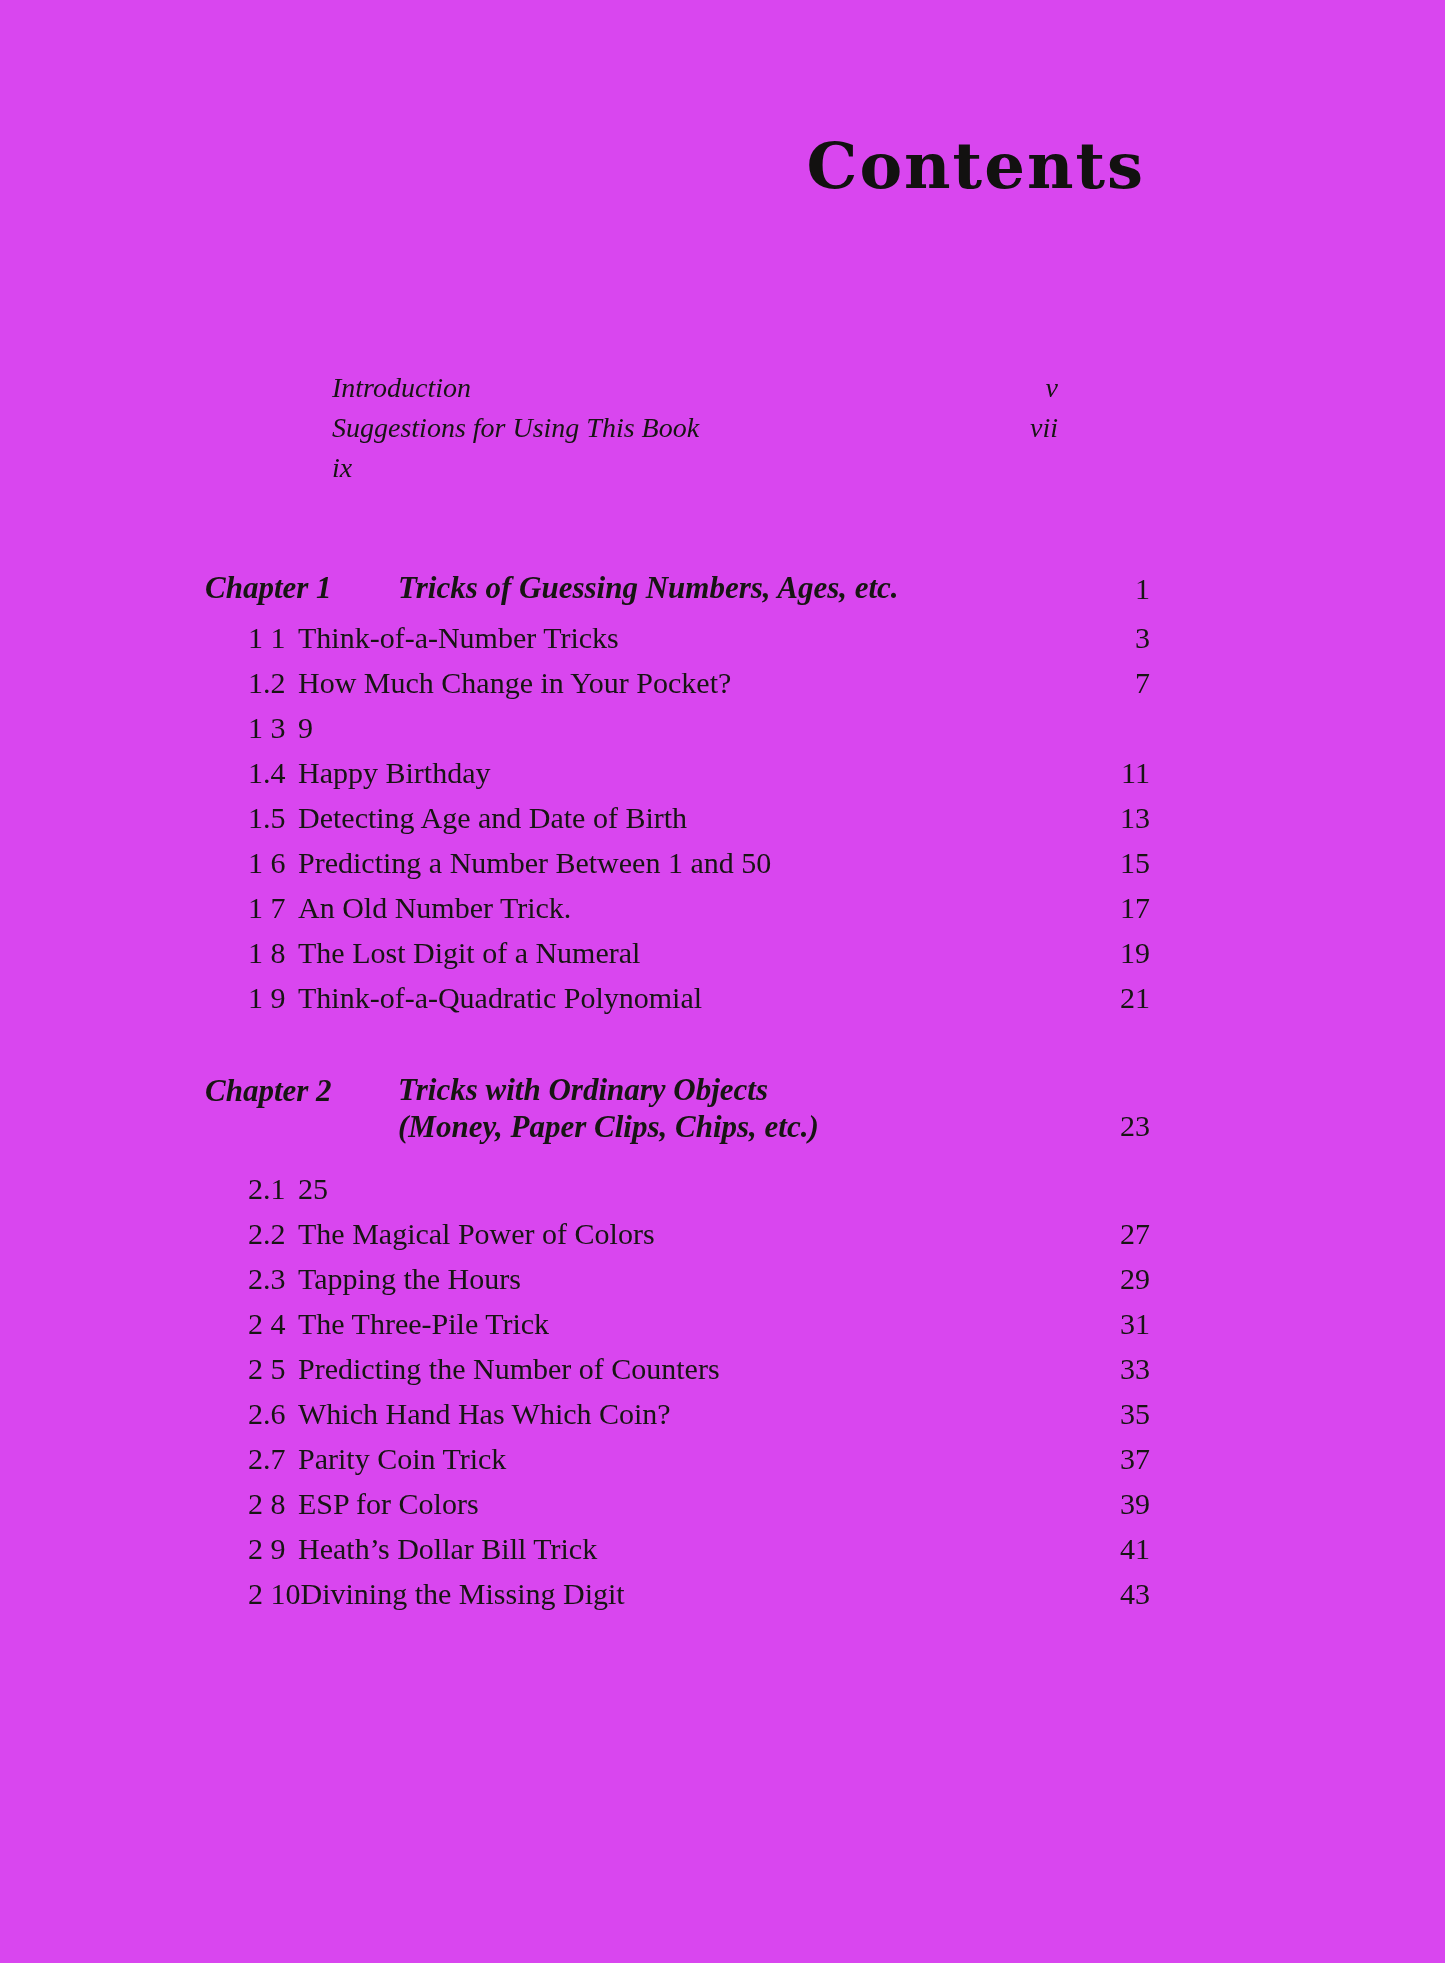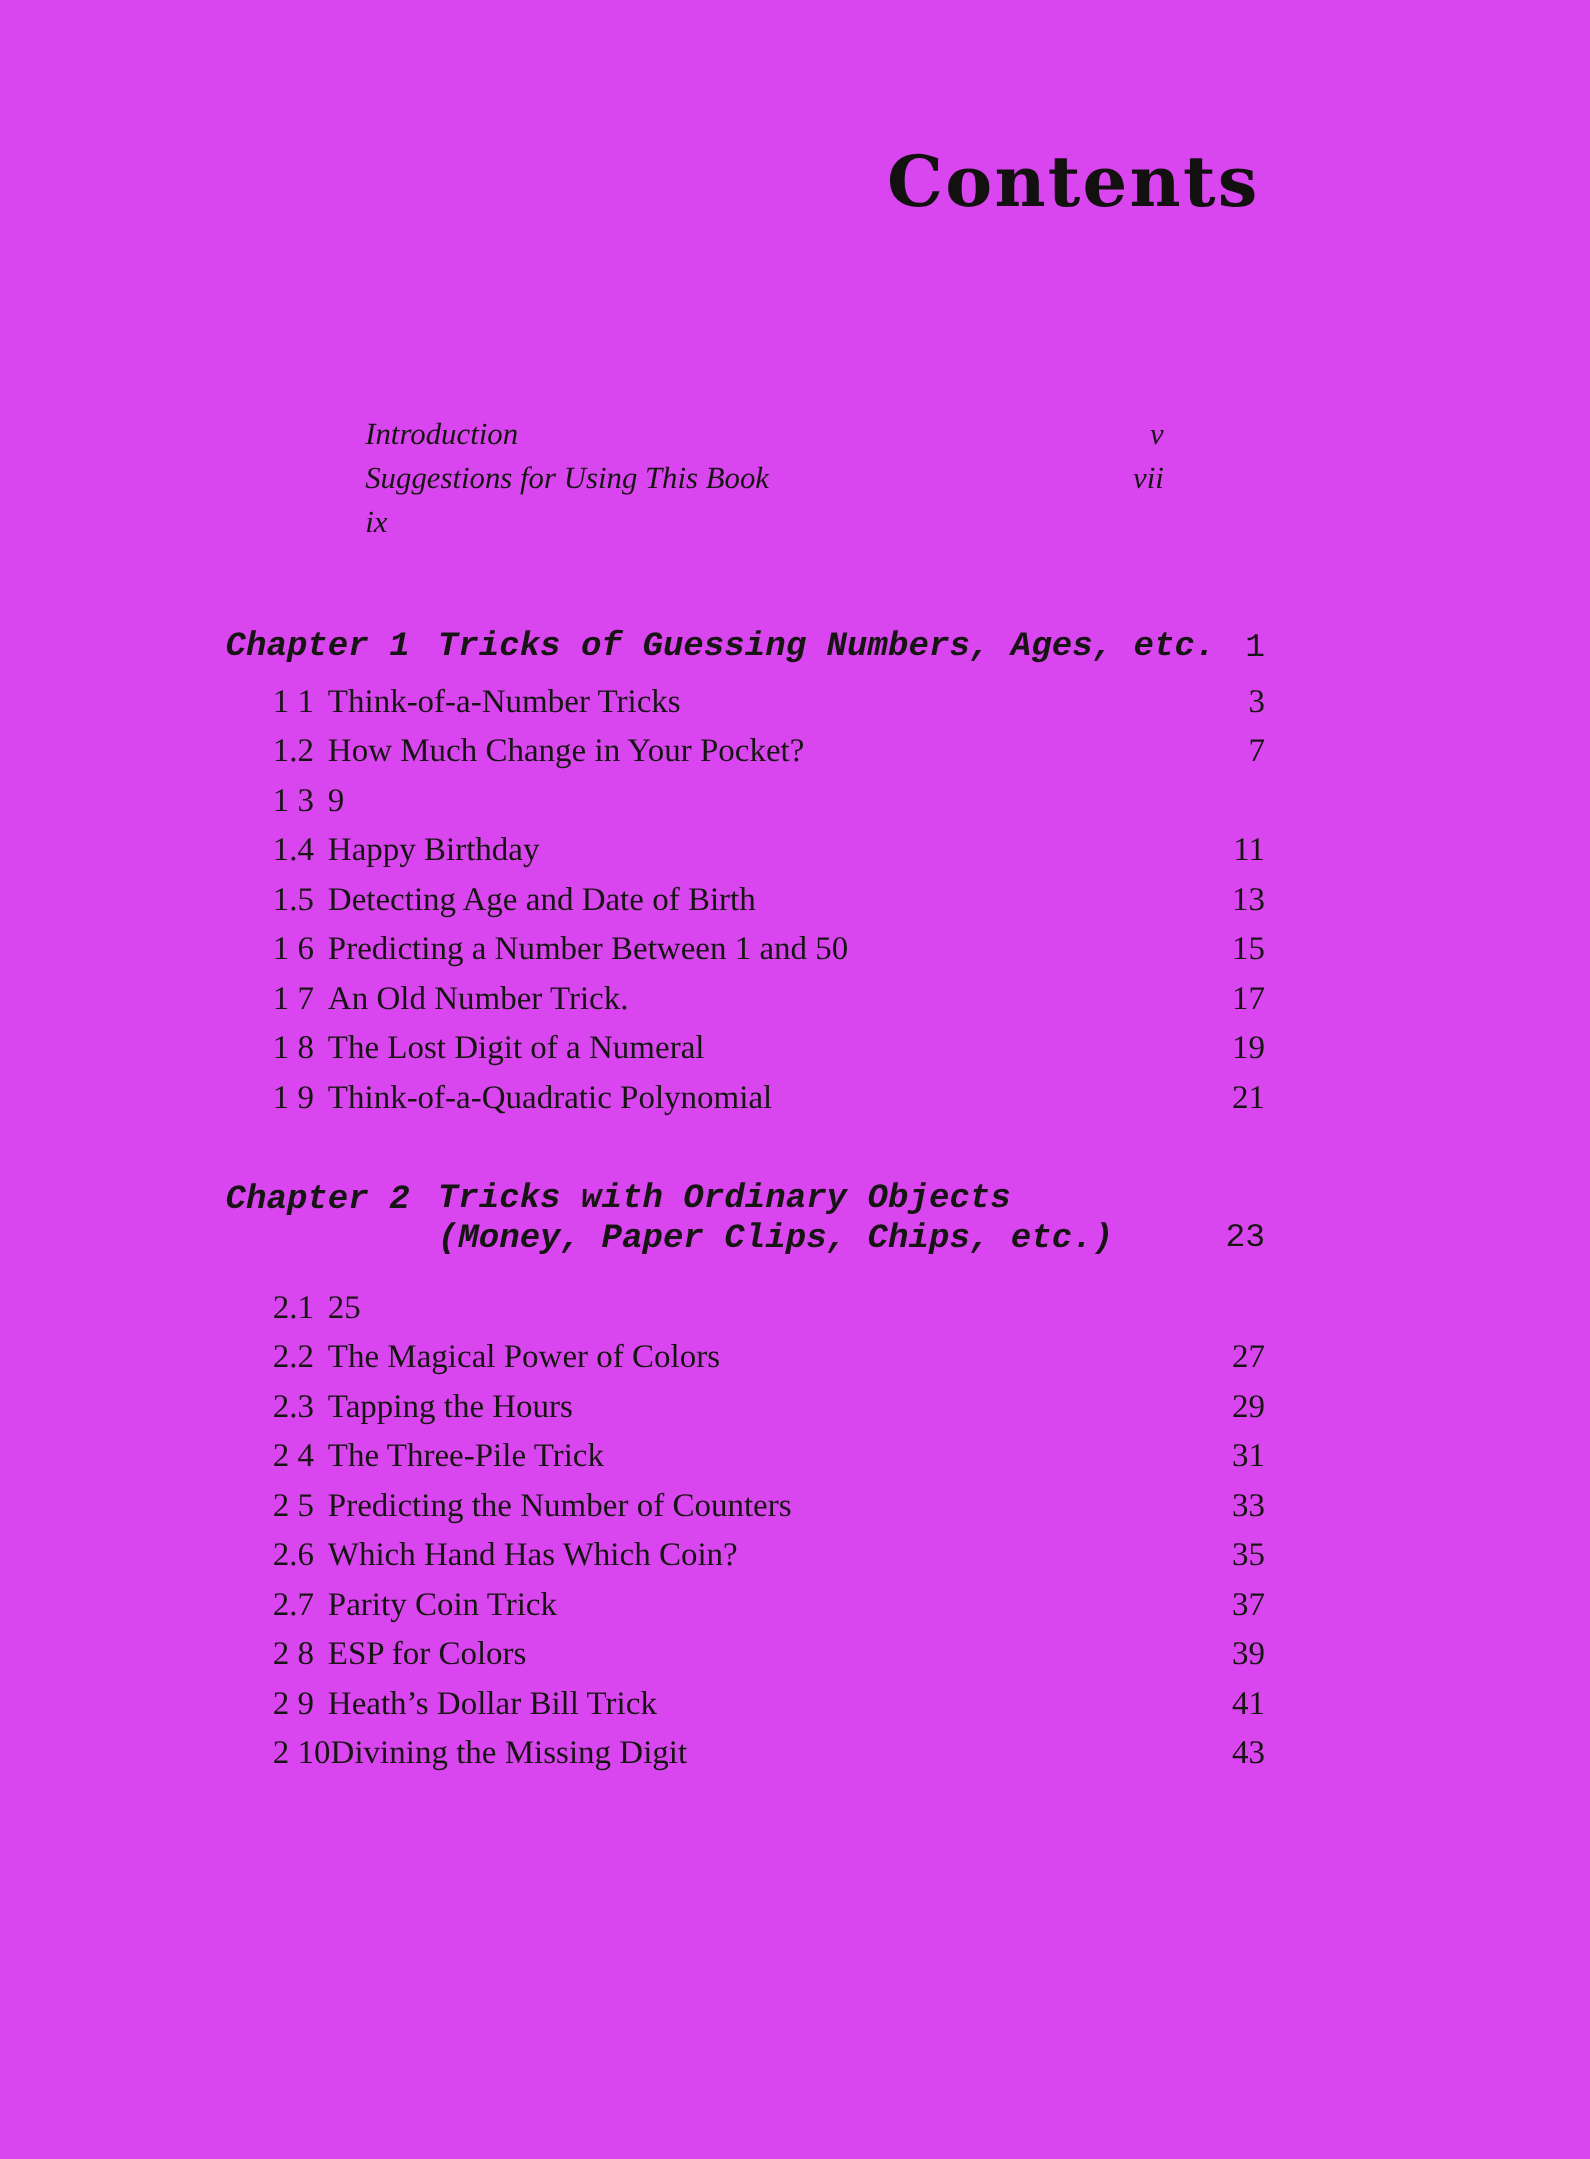--- a/index.html
+++ b/index.html
@@ -36,40 +36,39 @@
     position: absolute;
     left: 332px;
     top: 372px;
     width: 726px;
     font-style: italic;
     font-size: 28px;
   }
   .fm-row {
     display: flex;
     justify-content: space-between;
-    align-items: flex-end;
+    align-items: flex-start;
     height: 40px;
   }
 
   
   .toc {
     position: absolute;
     left: 205px;
     top: 568px;
     width: 945px;
     font-size: 30px;
   }
 
   .chapter-heading {
     display: flex;
     align-items: flex-end;
     font-weight: bold;
     font-style: italic;
     font-size: 31px;
-    font-family: Liberation Mono, monospace;
   }
   .ch-label {
     flex: none;
     width: 193px;
     line-height: 40px;
     align-self: flex-start;
   }
   .ch-title {
     flex: 1;
     line-height: 40px;

